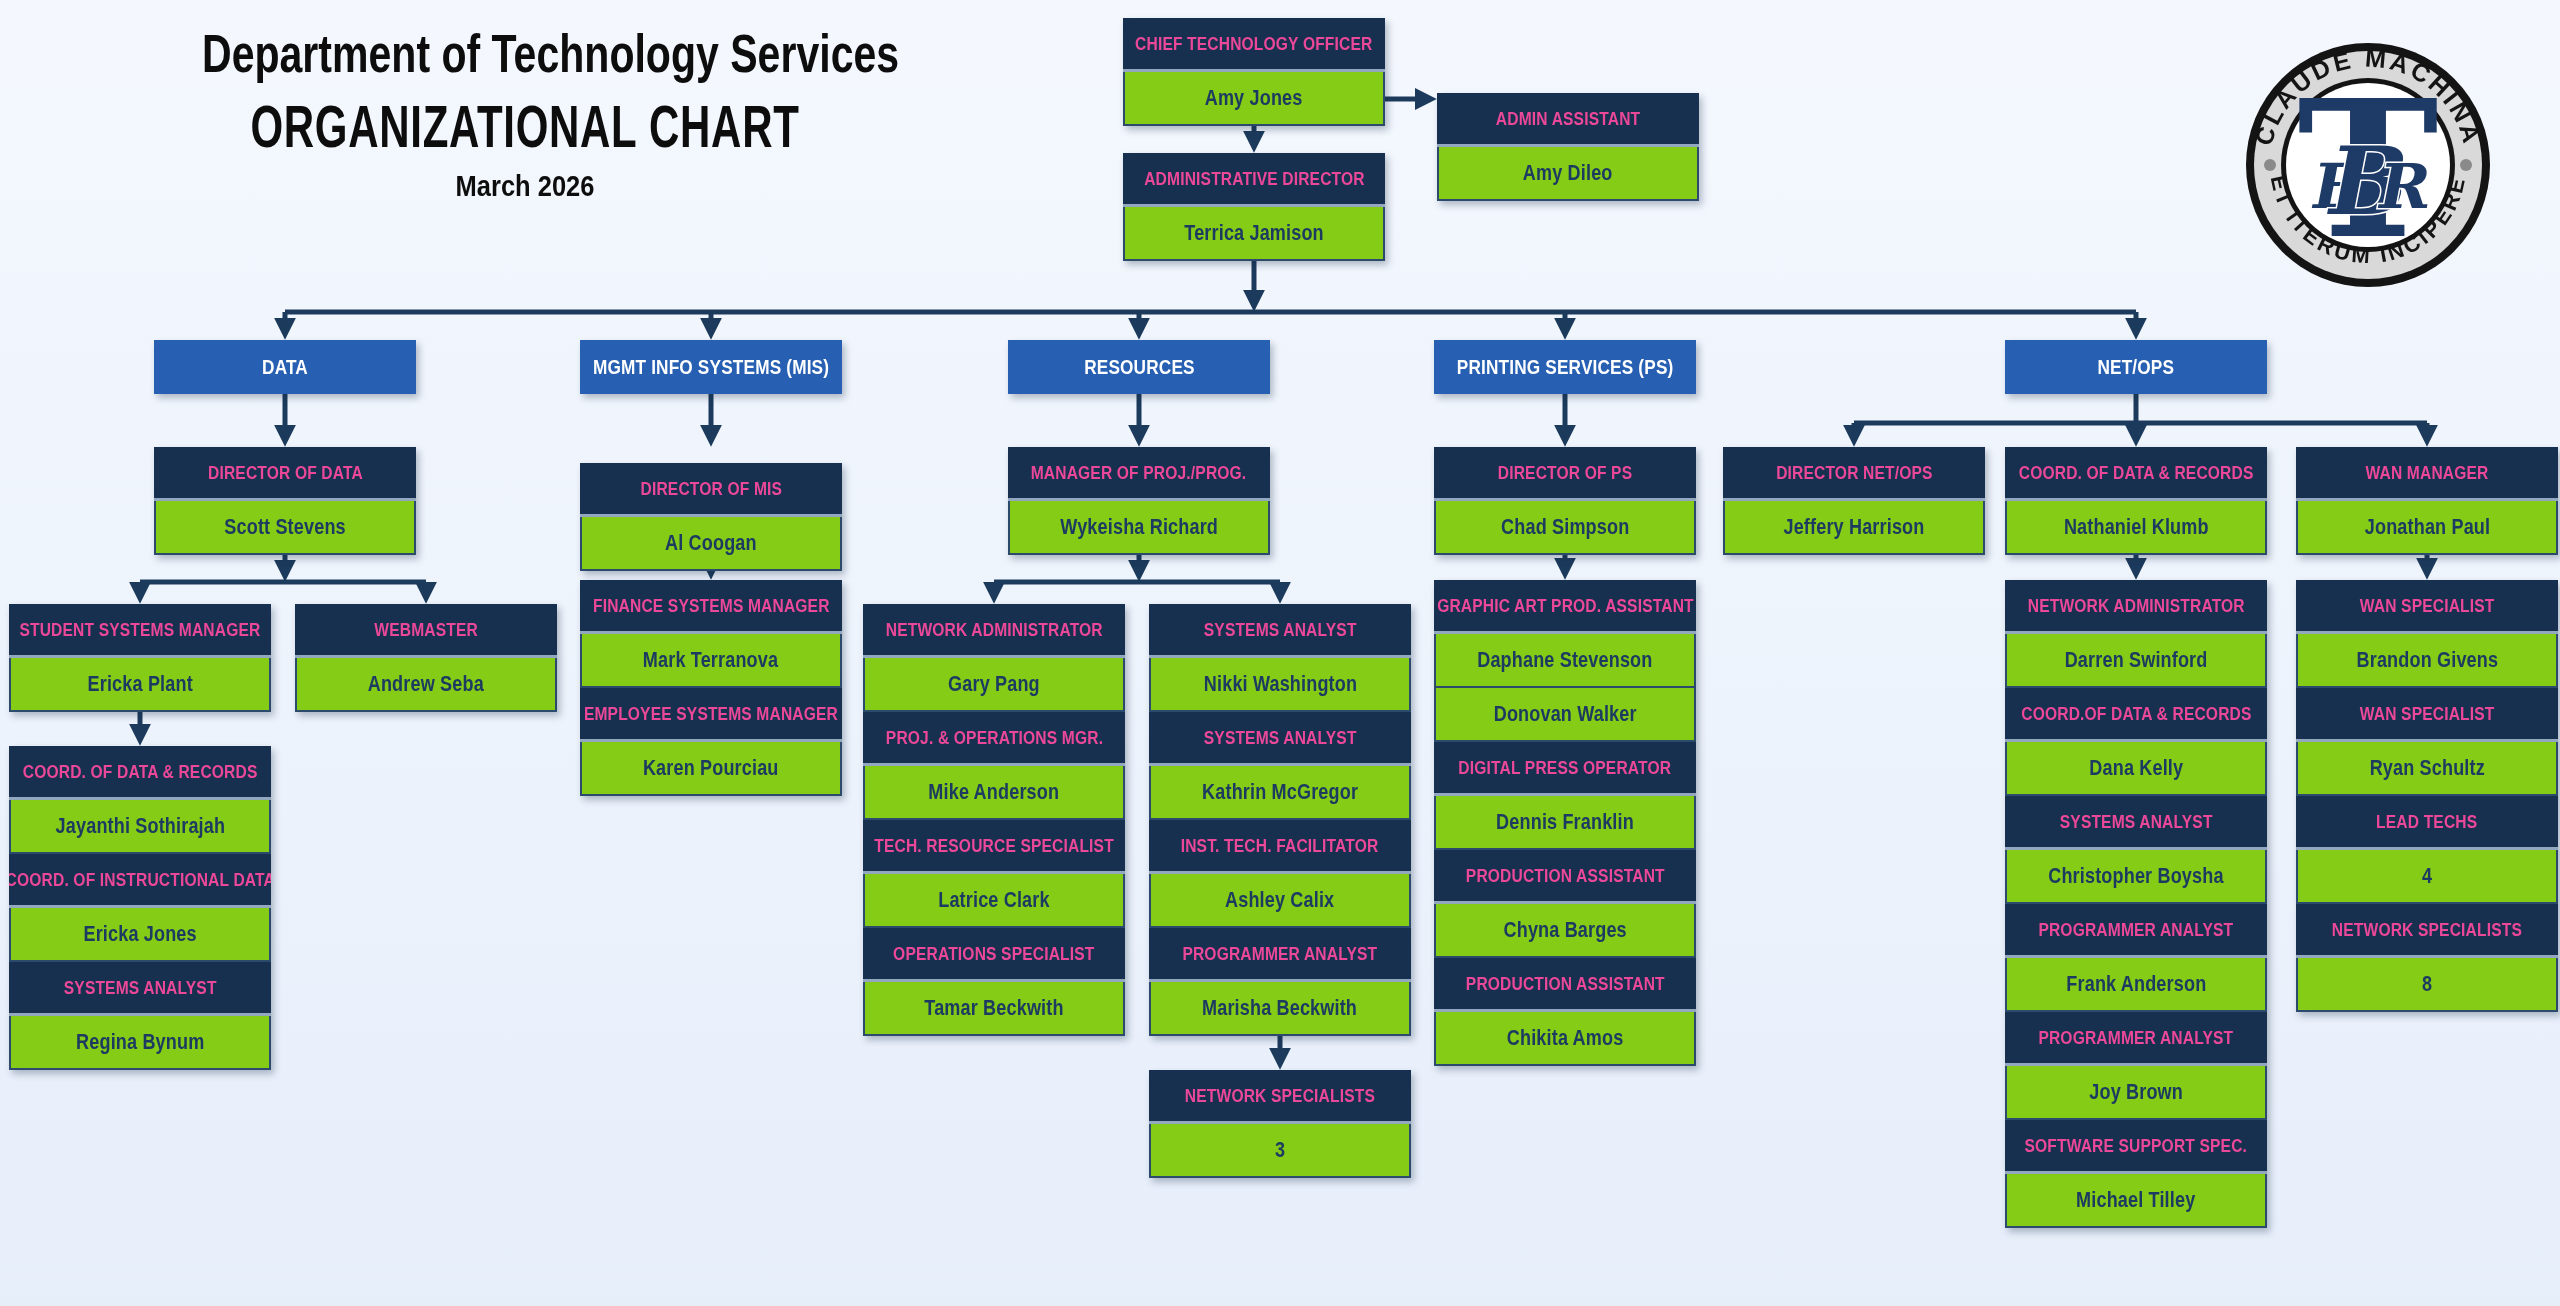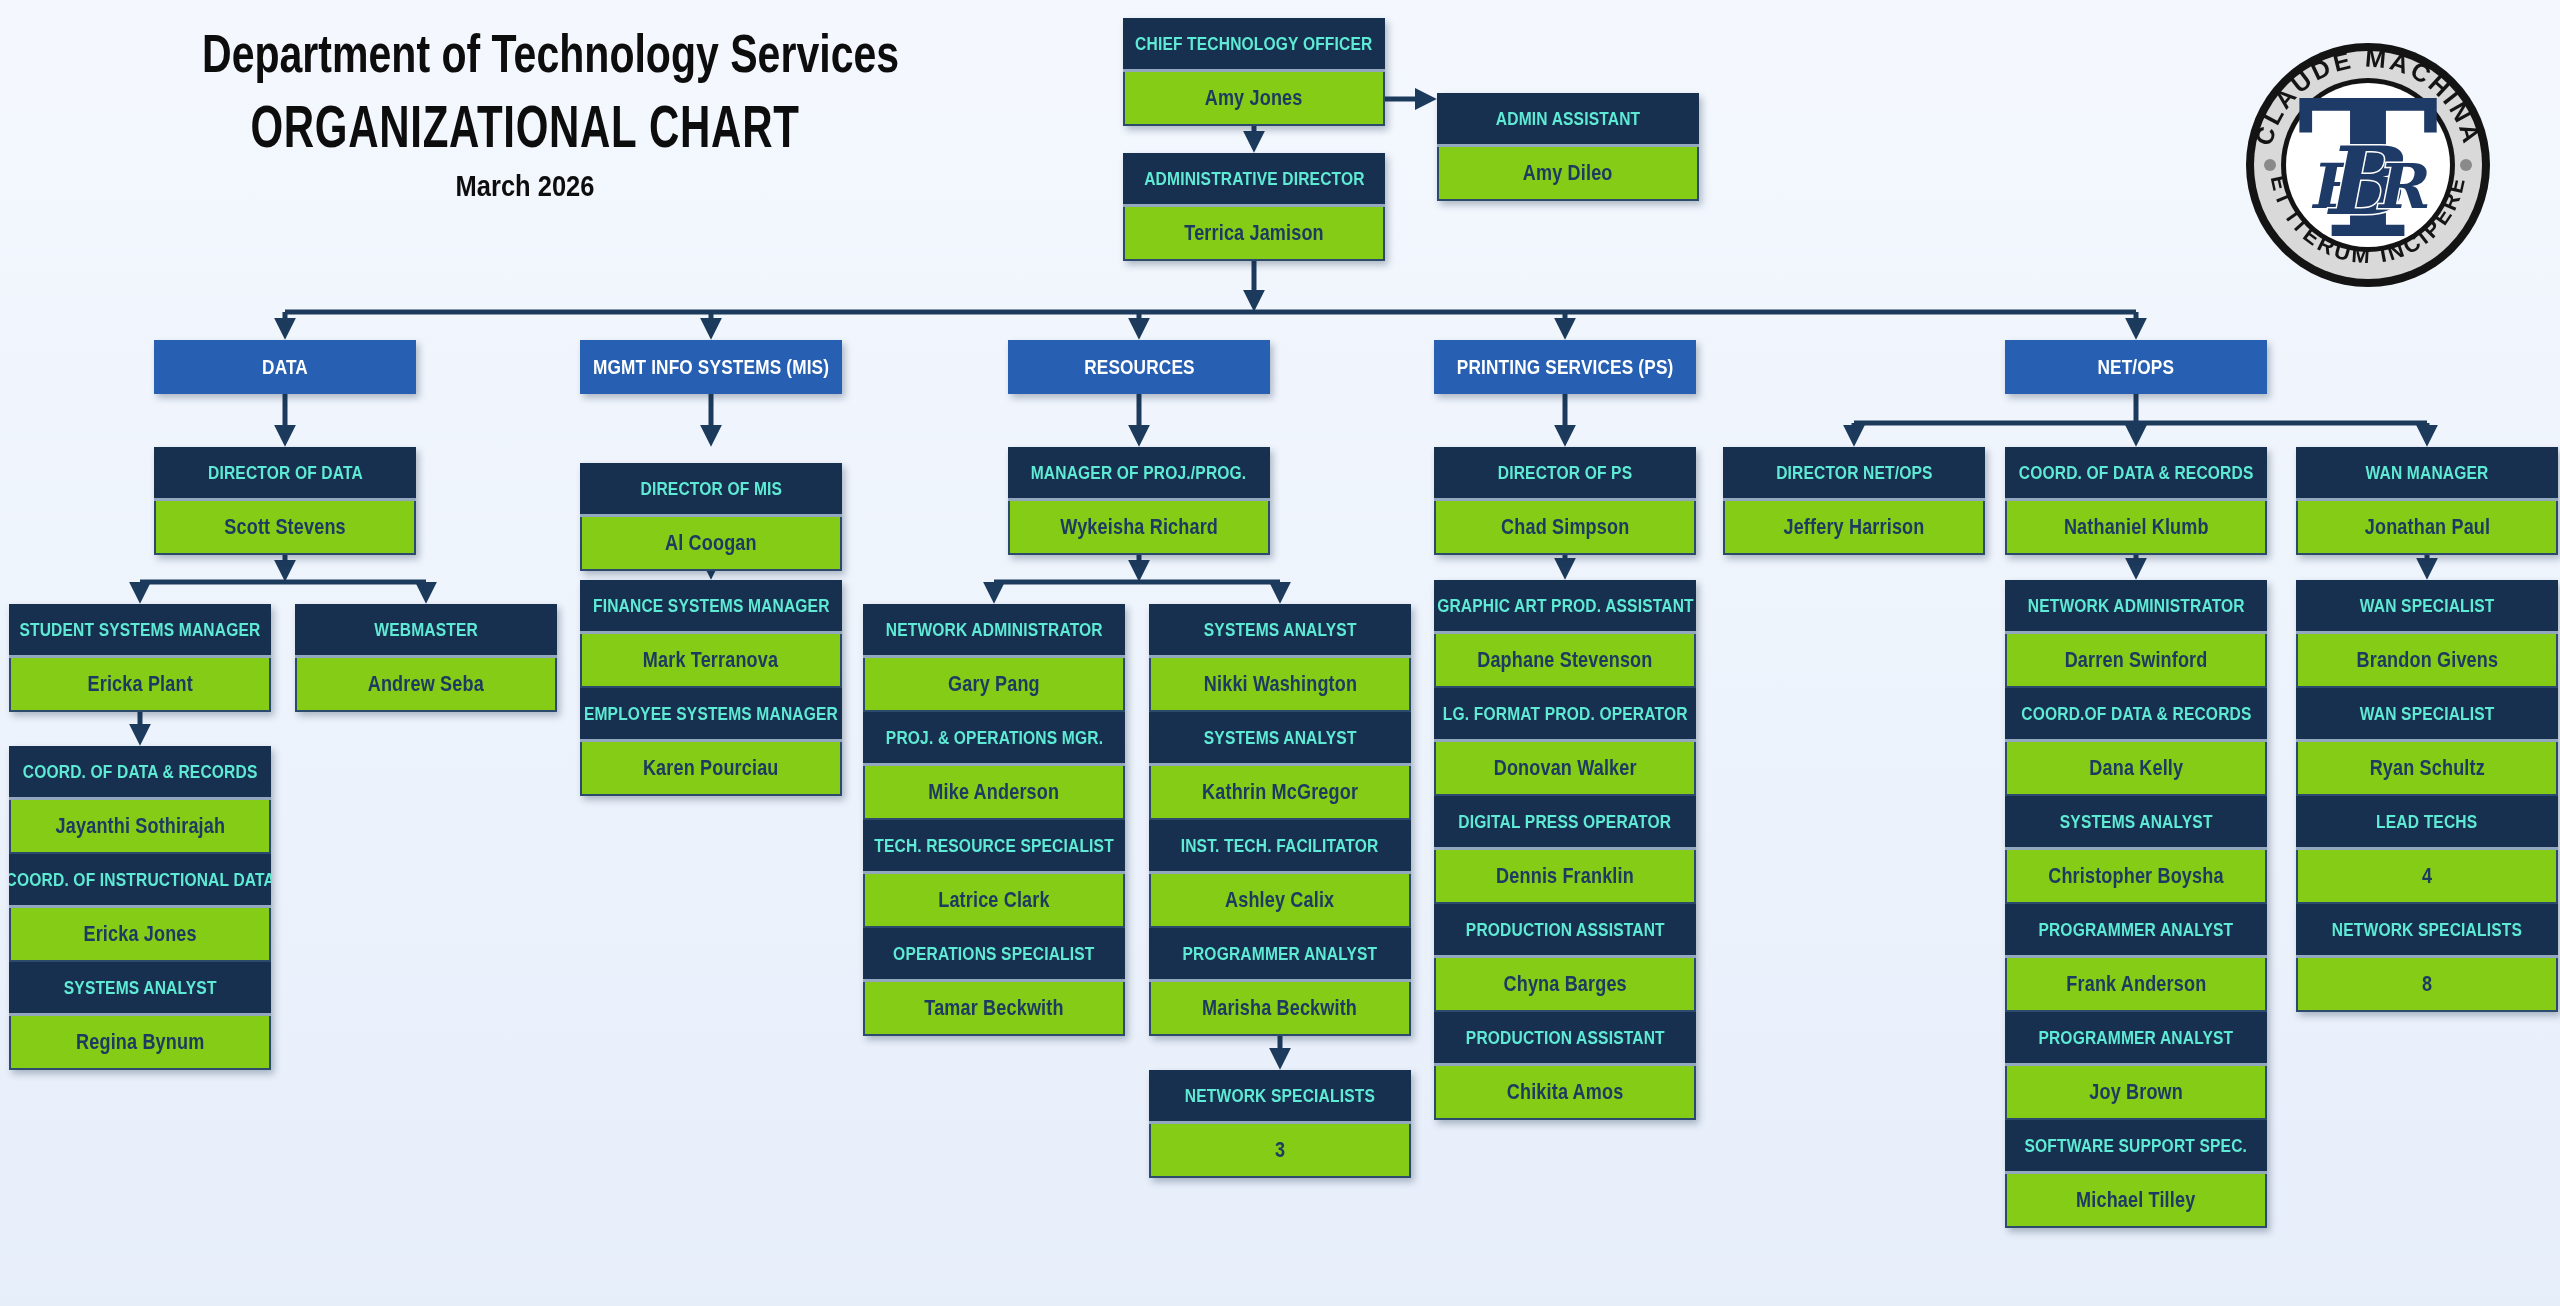--- a/index.html
+++ b/index.html
@@ -18,21 +18,21 @@
   #connectors marker path{fill:var(--line);stroke:none}
 
   .title-wrap{position:absolute;left:100px;top:14px;width:850px;text-align:center;color:#0d0d0d;z-index:2}
   .t1,.t2,.t3{display:block;transform-origin:50% 50%;white-space:nowrap;font-weight:bold}
   .t1{font-size:54px;transform:scaleX(.76);line-height:78px}
   .t2{font-size:60px;transform:scaleX(.70);letter-spacing:1px;line-height:70px}
   .t3{font-size:30px;transform:scaleX(.85);line-height:48px}
 
   .node,.stack{position:absolute;z-index:2;box-shadow:3px 4px 7px rgba(21,43,71,.30)}
   .cell{height:54px;display:flex;align-items:center;justify-content:center;box-sizing:border-box;overflow:hidden}
-  .cell.head{background:var(--navy);color:#5eead4;border-bottom:3px solid #93a7bf}
+  .cell.head{background:var(--navy);color:#ec4899;border-bottom:3px solid #93a7bf}
   .cell.name{background:#84cc16;color:var(--ink);border:2px solid #2c4a6b;border-top:none}
   .tx{display:inline-block;white-space:nowrap;transform:scaleX(.82);transform-origin:50% 50%;font-weight:bold;letter-spacing:.2px}
   .cell.head .tx{font-size:19px}
   .cell.name .tx{font-size:22px}
 
   .div-head{position:absolute;z-index:2;height:54px;background:var(--blue);color:#fff;
     display:flex;align-items:center;justify-content:center;box-shadow:3px 4px 7px rgba(21,43,71,.30)}
   .div-head .tx{font-size:21px}
 
   #seal{position:absolute;left:2243px;top:40px;z-index:2}
@@ -339,23 +339,20 @@
       </div>
   </div>
 
   <div class="stack" style="left:1434px;top:580px;width:262px">
       <div class="cell head">
         <span class="tx">GRAPHIC ART PROD. ASSISTANT</span>
       </div>
       <div class="cell name">
         <span class="tx">Daphane Stevenson</span>
       </div>
-      <div class="cell head">
-        <span class="tx">LG. FORMAT PROD. OPERATOR</span>
-      </div>
       <div class="cell name">
         <span class="tx">Donovan Walker</span>
       </div>
       <div class="cell head">
         <span class="tx">DIGITAL PRESS OPERATOR</span>
       </div>
       <div class="cell name">
         <span class="tx">Dennis Franklin</span>
       </div>
       <div class="cell head">

